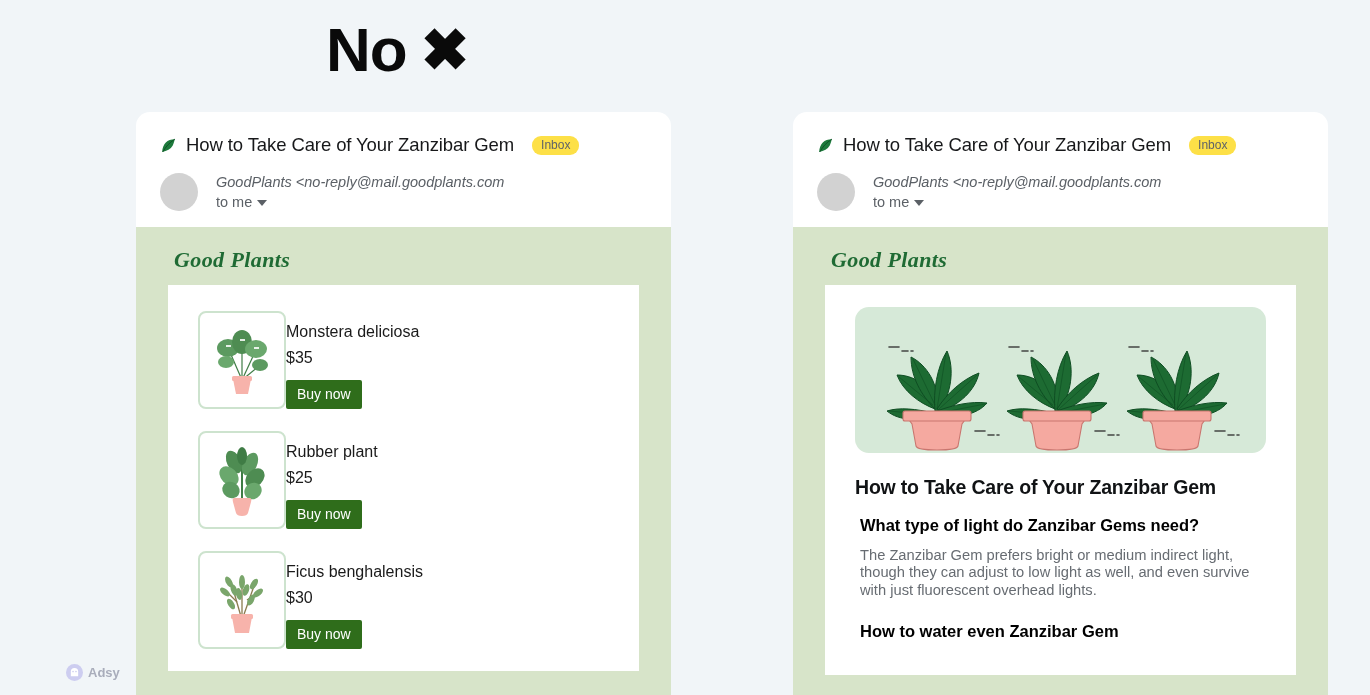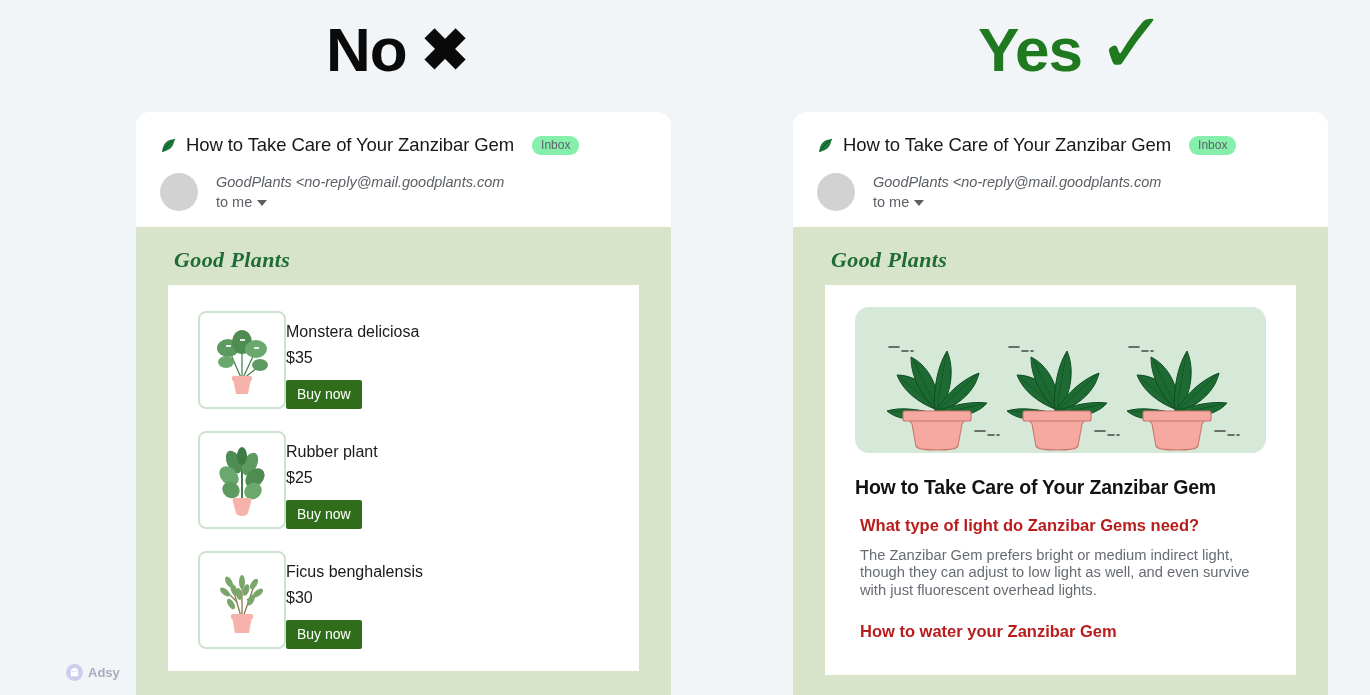--- a/index.html
+++ b/index.html
@@ -34,21 +34,21 @@
   .panel-left  { left: 88px; }
   .panel-right { left: 745px; }
 
   .mail-head { padding: 22px 24px 0 24px; }
   .subject-row { display: flex; align-items: center; gap: 9px; }
   .leaf-icon { width: 17px; height: 17px; flex: 0 0 auto; display: block; }
   .subject {
     font-size: 18.5px; color: #17181a; letter-spacing: -0.1px; white-space: nowrap;
   }
   .inbox-badge {
-    margin-left: 9px; background: #86efac; color: #5f6368;
+    margin-left: 9px; background: #fde047; color: #5f6368;
     font-size: 12px; padding: 3px 9px 4px; border-radius: 9px; line-height: 1;
   }
   .sender-row { display: flex; align-items: flex-start; gap: 18px; margin-top: 17px; }
   .avatar {
     width: 38px; height: 38px; border-radius: 50%;
     background: #d2d2d2; flex: 0 0 auto;
   }
   .sender-lines { padding-top: 1px; }
   .sender-addr { font-size: 14.5px; color: #5b6066; line-height: 16px; font-style: italic; }
   .sender-to {
@@ -98,21 +98,21 @@
   .hero {
     background: #d6e9d8; border-radius: 14px; height: 146px;
     display: flex; align-items: flex-end; justify-content: center;
     gap: 10px; overflow: hidden; margin-bottom: 22px;
   }
   .article-title {
     font-size: 19.5px; font-weight: 700; color: #111315;
     line-height: 24px; margin-bottom: 16px; letter-spacing: -0.2px;
   }
   .section-head {
-    font-size: 16.5px; font-weight: 700; color: #b91c1c;
+    font-size: 16.5px; font-weight: 700; color: #000000;
     line-height: 20px; margin: 0 0 12px 5px;
   }
   .section-body {
     font-size: 14.7px; color: #676c72; line-height: 17.4px; margin: 0 0 22px 5px;
   }
   .section-body.last { margin-bottom: 0; }
 
   
   .watermark {
     position: absolute; left: 18px; bottom: 14px;
@@ -127,24 +127,20 @@
 </head>
 <body>
 
 <div class="stage">
 
   <div class="verdict verdict-no">
     <span>No</span>
     <span class="mark">✖</span>
   </div>
 
-  <div class="verdict verdict-yes">
-    <span>Yes</span>
-    <span class="mark">✓</span>
-  </div>
 
   <div class="panel panel-left">
 
     <div class="mail-head">
       <div class="subject-row">
         <svg class="leaf-icon" viewBox="0 0 24 24">
           <path d="M21 3C10 3 4 9 3 21c7-1 12-4 15-9 1-2 2-6 3-9z" fill="#1d7a3c"></path>
           <path d="M21 3C13 8 8 14 4 21" stroke="#0e5225" stroke-width="1.4" fill="none"></path>
         </svg>
         <span class="subject">How to Take Care of Your Zanzibar Gem</span>
@@ -329,21 +325,21 @@
                 <path d="M356 114 h2"></path>
             </g>
           </svg>
         </div>
 
         <div class="article-title">How to Take Care of Your Zanzibar Gem</div>
 
         <div class="section-head">What type of light do Zanzibar Gems need?</div>
         <div class="section-body">The Zanzibar Gem prefers bright or medium indirect light, though they can adjust to low light as well, and even survive with just fluorescent overhead lights.</div>
 
-        <div class="section-head">How to water your Zanzibar Gem</div>
+        <div class="section-head">How to water even Zanzibar Gem</div>
 
       </div>
     </div>
   </div>
 
   <div class="watermark">
     <span class="wm-badge">
       <svg width="11" height="11" viewBox="0 0 12 12">
         <path d="M2 5a4 4 0 0 1 8 0v5H2z" fill="#ffffff"></path>
         <circle cx="4.4" cy="5" r="0.9" fill="#cdcdf0"></circle>

